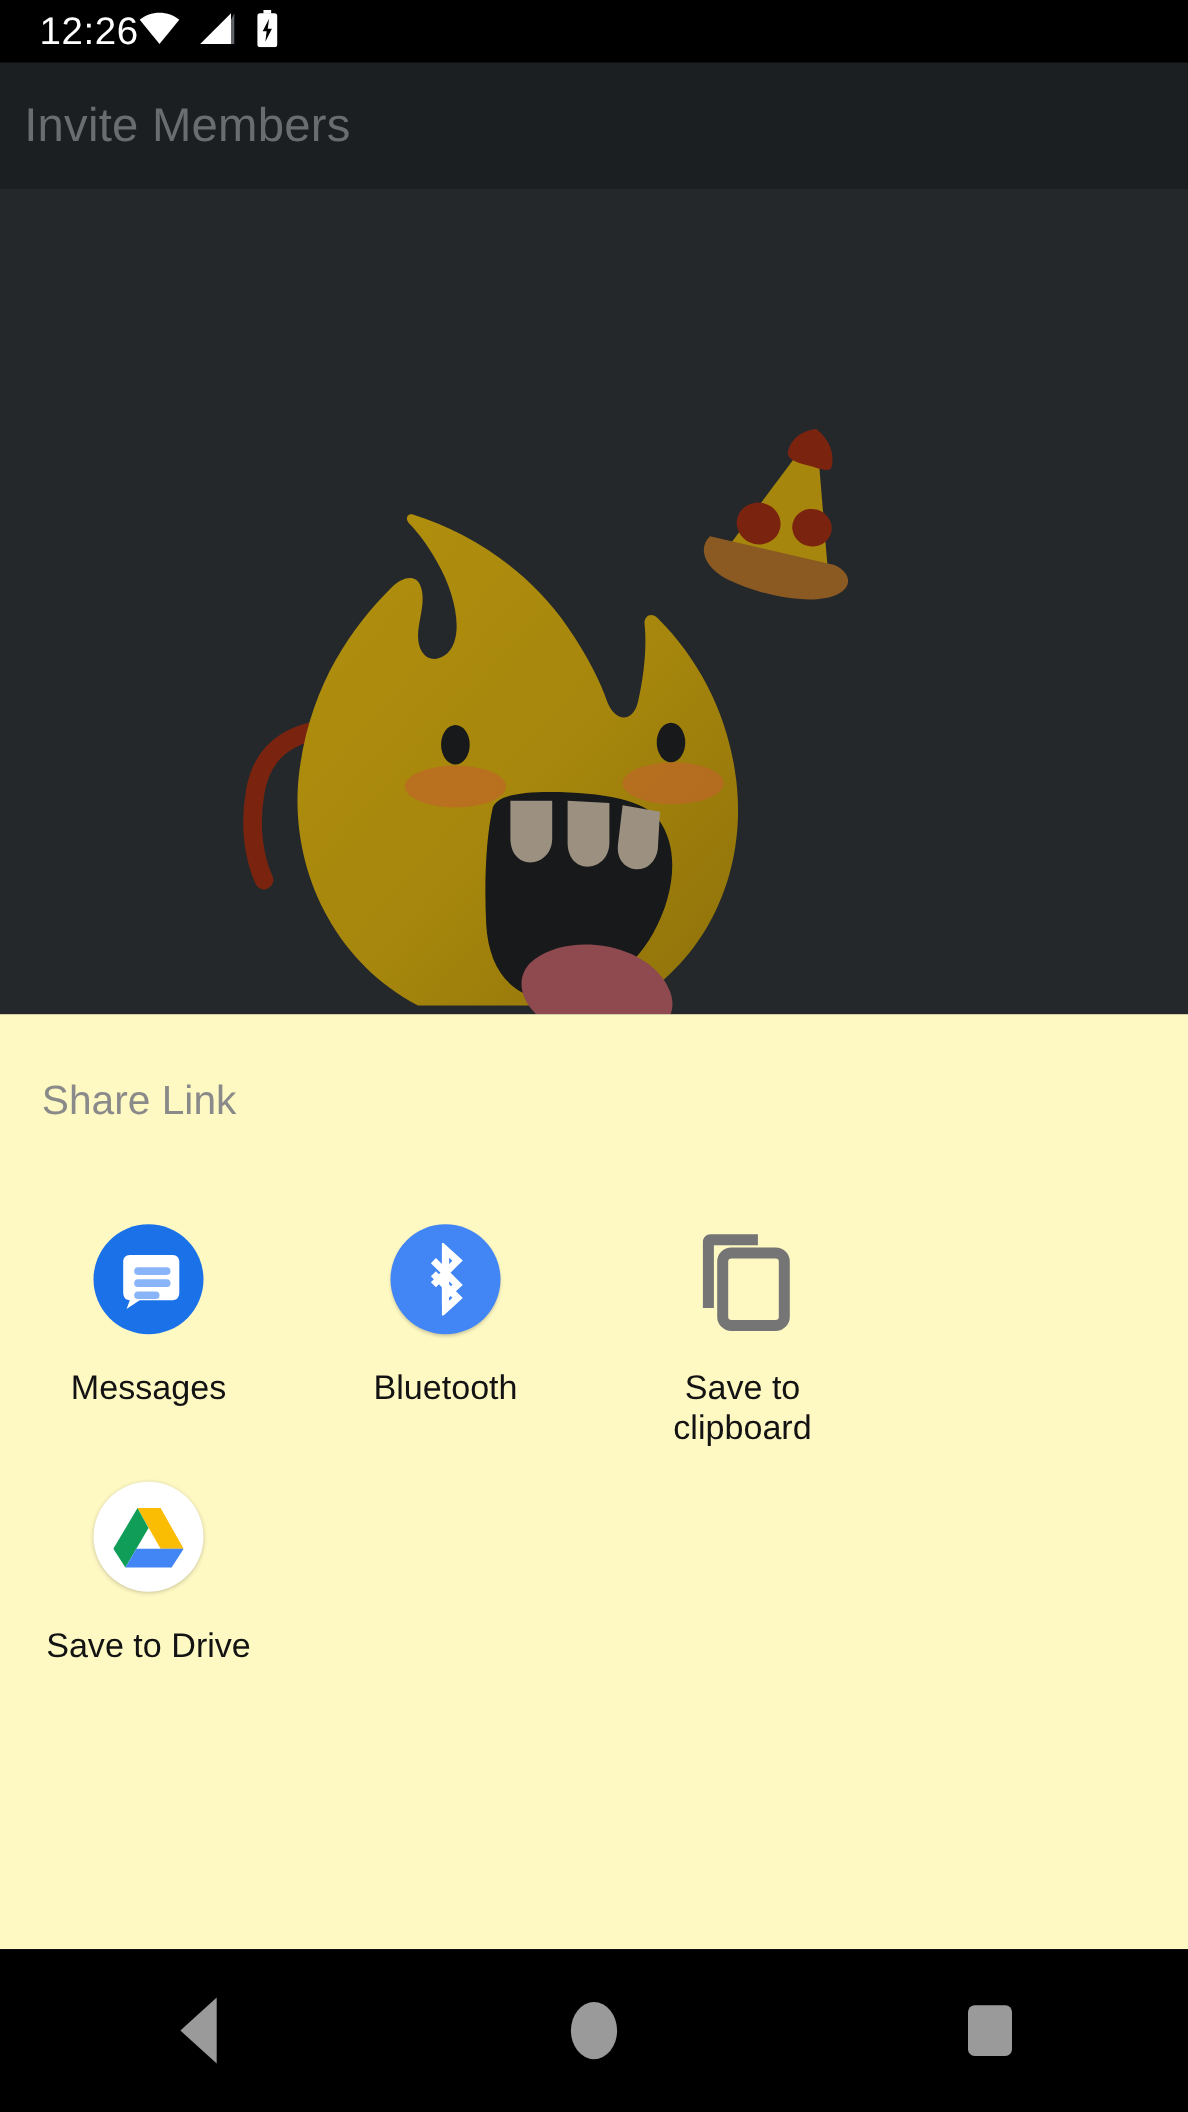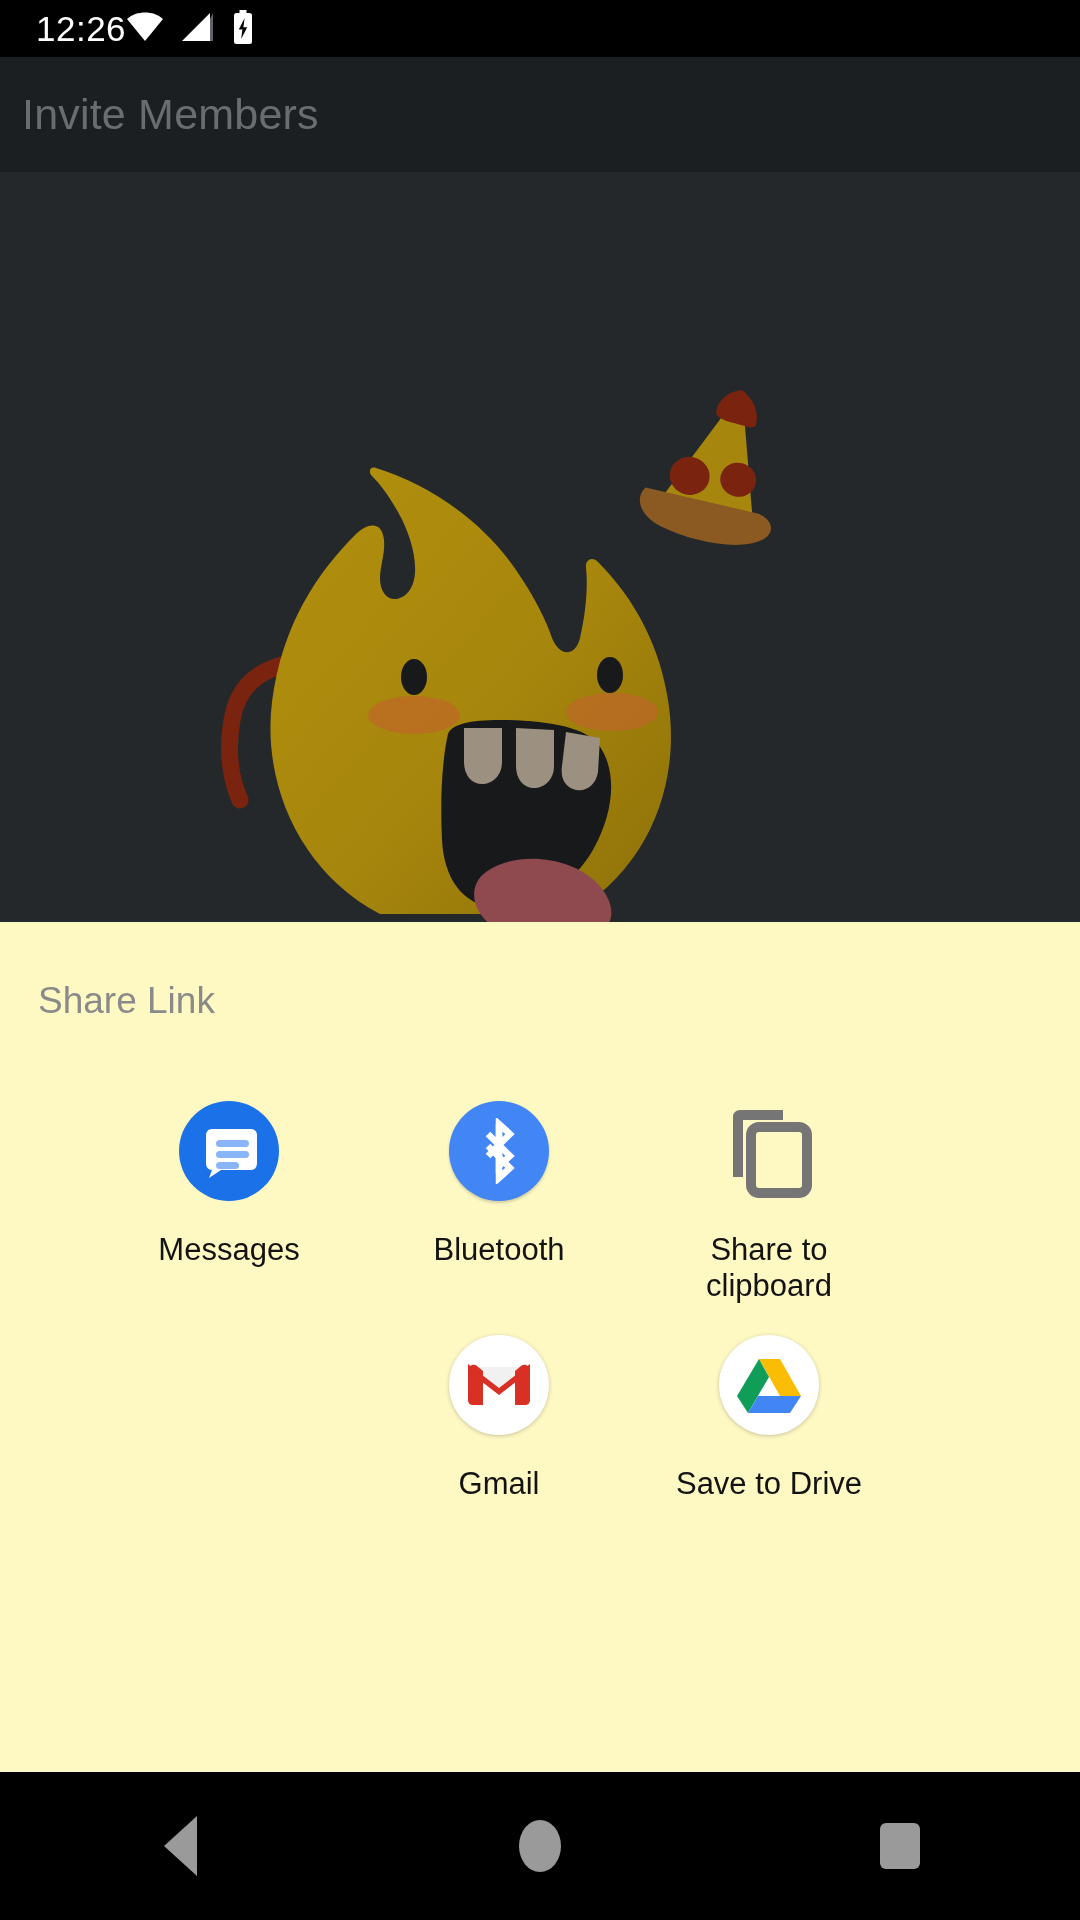--- a/index.html
+++ b/index.html
@@ -63,23 +63,23 @@
     width:1080px; height:850px;
     background:#fef9c3;
   }
   #share-title {
     position:absolute; top:58px; left:38px;
     color:#8a8a8a;
     font-size:37px;
     font-weight:400;
   }
   #share-grid {
-    position:absolute; top:148px; left:0;
+    position:absolute; top:160px; left:0;
     width:904px;
-    display:flex; flex-wrap:wrap;justify-content:flex-end;
+    display:flex; flex-wrap:wrap;
   }
   .share-item {
     width:270px;
     padding-top:22px;
     display:flex; flex-direction:column;
     align-items:center;
     cursor:pointer;
   }
   .share-icon-wrap {
     width:118px; height:118px;
@@ -258,36 +258,23 @@
         <div class="share-label">Bluetooth</div>
       </div>
 
       <div class="share-item">
         <div class="share-icon-wrap">
           <svg width="96" height="96" viewBox="0 0 96 96">
             <path d="M12 14 C12 10 15 7 19 7 H62 V17 H22 V74 H12 Z" fill="#757575"></path>
             <rect x="30" y="24" width="56" height="66" rx="8" fill="none" stroke="#757575" stroke-width="10"></rect>
           </svg>
         </div>
-        <div class="share-label">Share to clipboard</div>
+        <div class="share-label">Save to clipboard</div>
       </div>
 
-      <div class="share-item">
-        <div class="share-icon-wrap">
-          <div class="circ circ-white">
-            <svg width="62" height="48" viewBox="0 0 62 48">
-              <path d="M4 6 L4 44 L15 44 L15 19 L31 31 L47 19 L47 44 L58 44 L58 6 Z" fill="#f1f1f1"></path>
-              <path d="M0 10 C0 5 5 2 9 5 L15 10 L15 44 L5 44 C2 44 0 42 0 39 Z" fill="#d93025"></path>
-              <path d="M62 10 C62 5 57 2 53 5 L47 10 L47 44 L57 44 C60 44 62 42 62 39 Z" fill="#d93025"></path>
-              <path d="M0 10 L31 34 L62 10 L62 3 L31 27 L0 3 Z" fill="#d93025"></path>
-            </svg>
-          </div>
-        </div>
-        <div class="share-label">Gmail</div>
-      </div>
 
       <div class="share-item">
         <div class="share-icon-wrap">
           <div class="circ circ-white">
             <svg width="64" height="58" viewBox="0 0 64 58">
               <path d="M22 3 L43 3 L64 40 L43 40 Z" fill="#fbbc04"></path>
               <path d="M22 3 L0 40 L11 57 L32 21 Z" fill="#0f9d58"></path>
               <path d="M11 57 L53 57 L64 40 L21 40 Z" fill="#4285f4"></path>
             </svg>
           </div>

